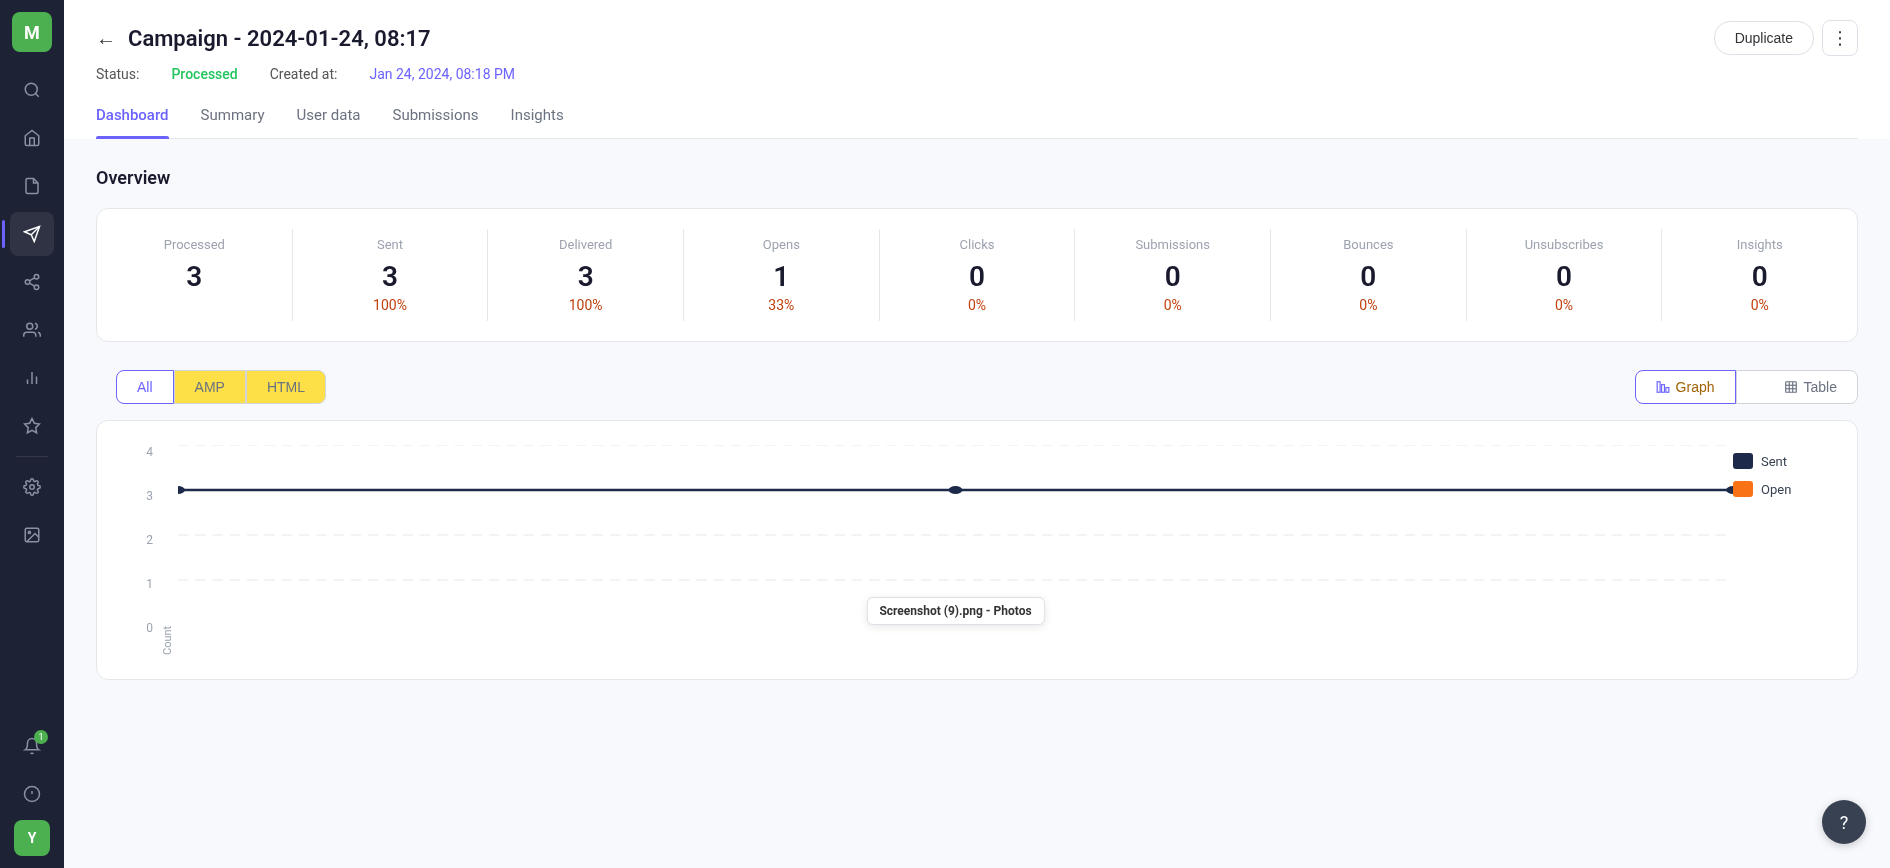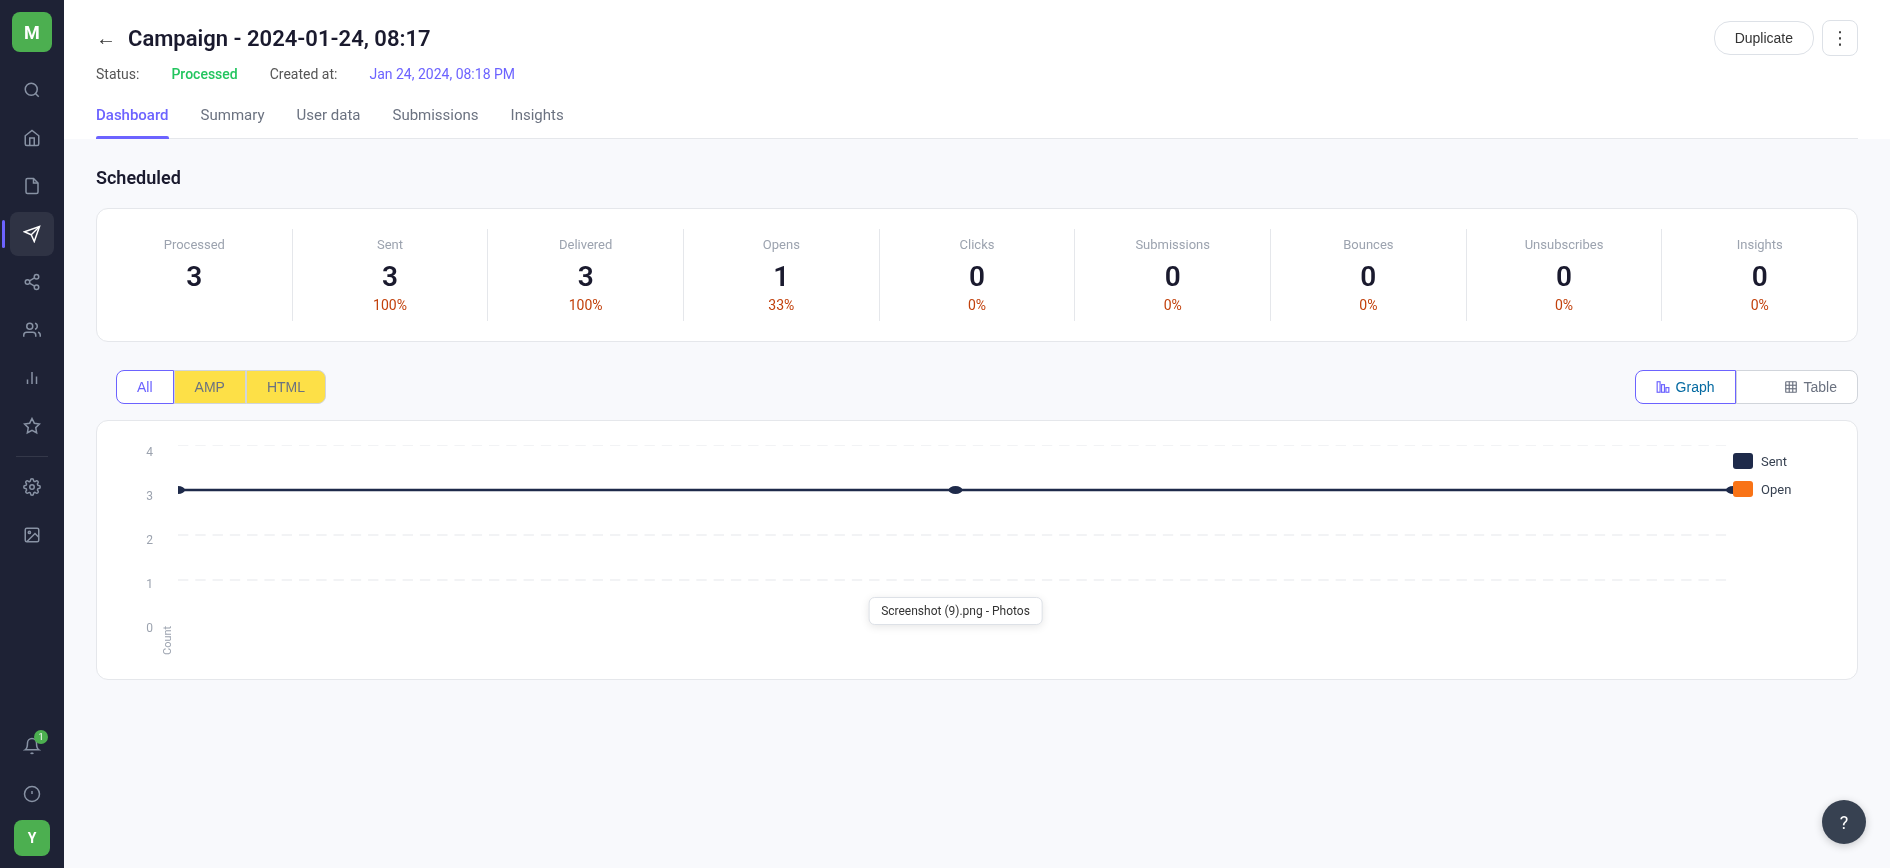--- a/index.html
+++ b/index.html
@@ -257,21 +257,21 @@
       cursor: pointer;
       border: 1px solid #d1d5db;
       background: white;
       color: #6b7280;
       display: flex; align-items: center; gap: 6px;
     }
     .view-btn:first-child { border-radius: 8px 0 0 8px; }
     .view-btn:last-child { border-radius: 0 8px 8px 0; padding-left: 47px; }
     .view-btn.active {
       border-color: #6c63ff;
-      color: #0369a1;
+      color: #a16207;
       background: white;
       z-index: 1;
       position: relative;
     }
 
     
     .chart-container {
       background: white;
       border-radius: 12px;
       border: 1px solid #e5e7eb;
@@ -438,21 +438,21 @@
       <div class="tab active">Dashboard</div>
       <div class="tab">Summary</div>
       <div class="tab">User data</div>
       <div class="tab">Submissions</div>
       <div class="tab">Insights</div>
     </div>
   </div>
 
   <div class="content">
 
-    <h2 class="section-title">Scheduled</h2>
+    <h2 class="section-title">Overview</h2>
     <div class="overview-card">
       <div class="overview-metric">
         <span class="metric-label">Processed</span>
         <span class="metric-value">3</span>
       </div>
       <div class="overview-metric">
         <span class="metric-label">Sent</span>
         <span class="metric-value">3</span>
         <span class="metric-percent">100%</span>
       </div>
@@ -532,21 +532,21 @@
               <span>1</span>
               <span>2</span>
               <span>3</span>
               <span>4</span>
             </div>
 
             <div style="writing-mode:vertical-rl; transform:rotate(180deg); color:#9ca3af; font-size:11px; padding-bottom:20px; display:flex; align-items:center; margin-right:4px;">
               <span>Count</span>
             </div>
 
-            <div style="flex:1; position:relative; padding-bottom:20px;">
+            <div style="flex:1; position:relative; padding-bottom:20px;font-weight:bold;">
               <svg width="100%" height="180" viewBox="0 0 900 180" preserveAspectRatio="none">
 
                 <line x1="0" y1="0" x2="900" y2="0" stroke="#e5e7eb" stroke-width="1" stroke-dasharray="6,4"></line>
                 <line x1="0" y1="45" x2="900" y2="45" stroke="#e5e7eb" stroke-width="1" stroke-dasharray="6,4"></line>
                 <line x1="0" y1="90" x2="900" y2="90" stroke="#e5e7eb" stroke-width="1" stroke-dasharray="6,4"></line>
                 <line x1="0" y1="135" x2="900" y2="135" stroke="#e5e7eb" stroke-width="1" stroke-dasharray="6,4"></line>
 
                 <polyline points="0,45 450,45 900,45" fill="none" stroke="#1e2a4a" stroke-width="2.5"></polyline>
                 <circle cx="0" cy="45" r="4" fill="#1e2a4a"></circle>
                 <circle cx="450" cy="45" r="4" fill="#1e2a4a"></circle>

